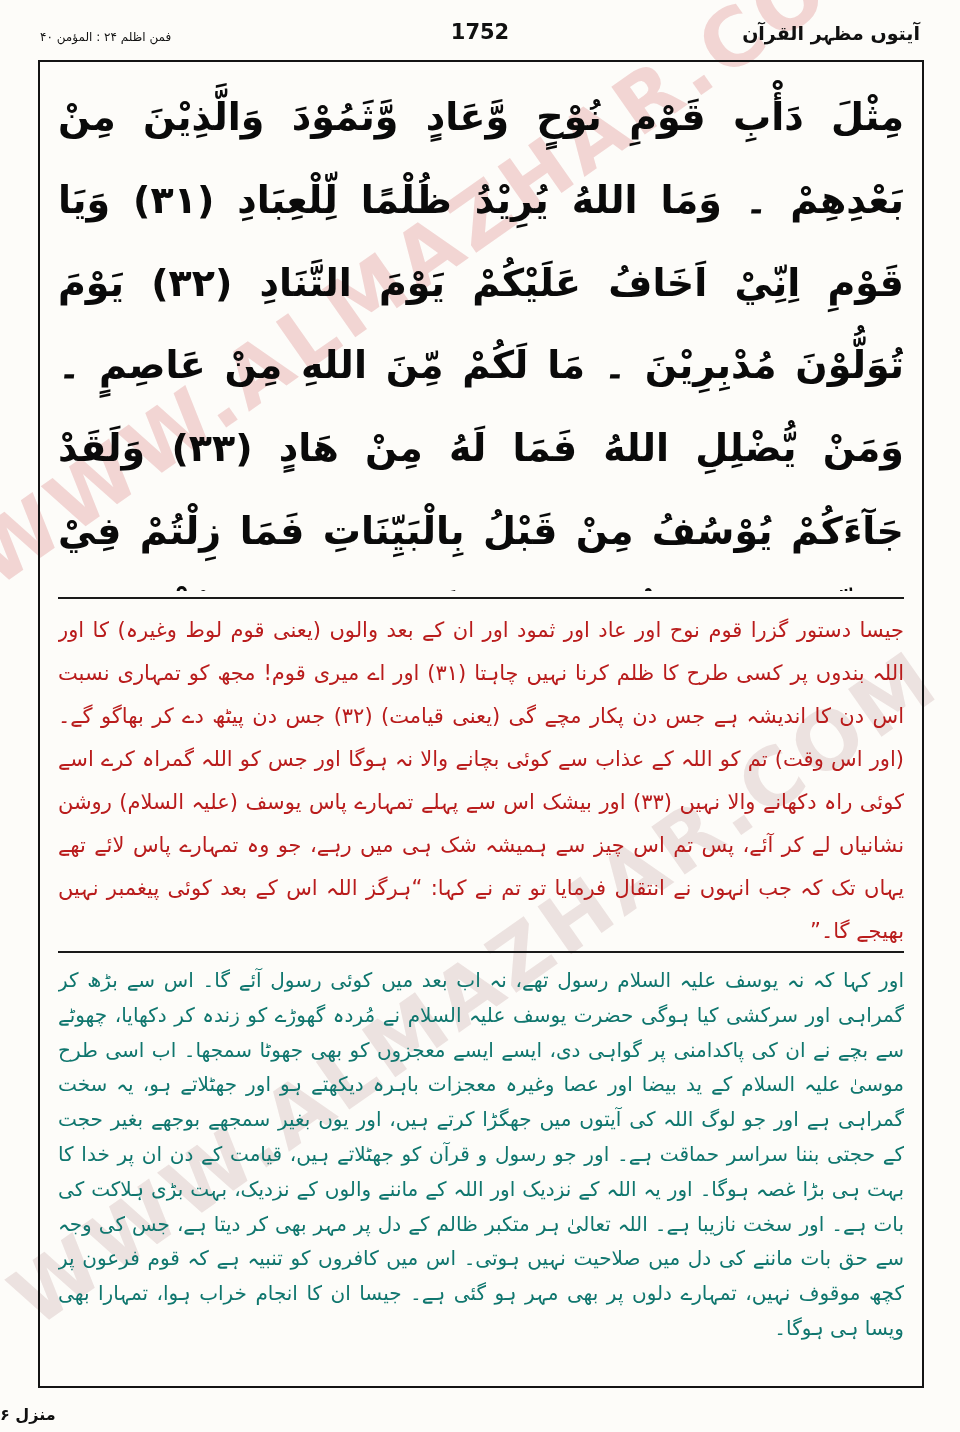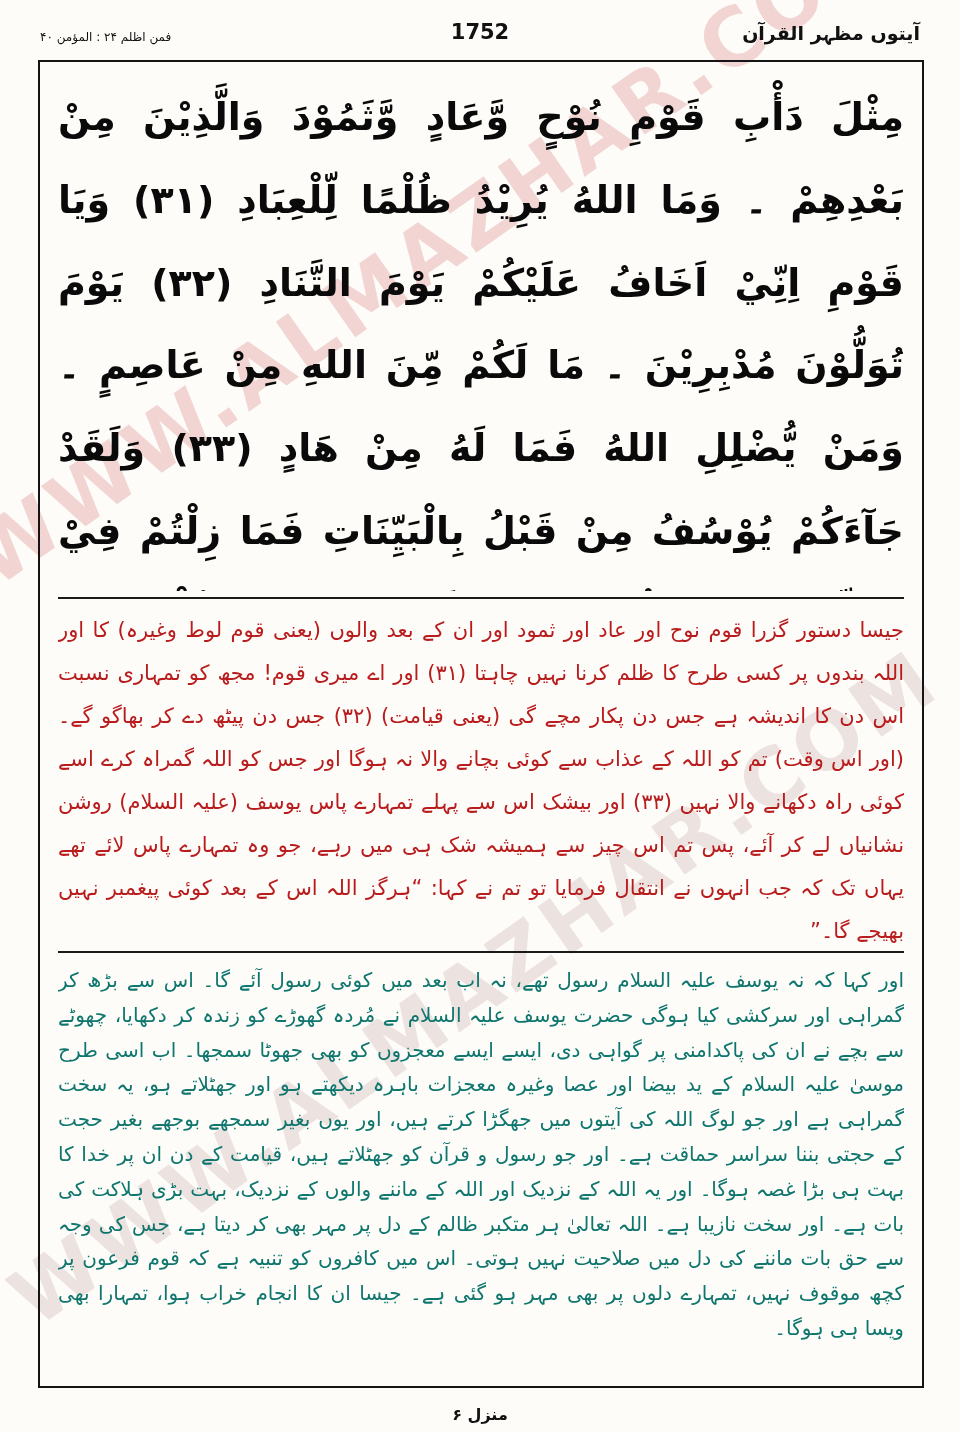--- a/index.html
+++ b/index.html
@@ -99,21 +99,21 @@
     line-height: 1.74;
     flex: 1;
     overflow: hidden;
     color: #0f766e;
   }
 
   
   .footer {
     position: absolute;
     left: 0; right: 0; bottom: 8px;
-    text-align: center;
+    text-align: left;
     font-size: 16px;
     font-weight: bold;
     z-index: 2;
   }
 </style>
 </head>
 <body>
 
 <div class="page">
 

